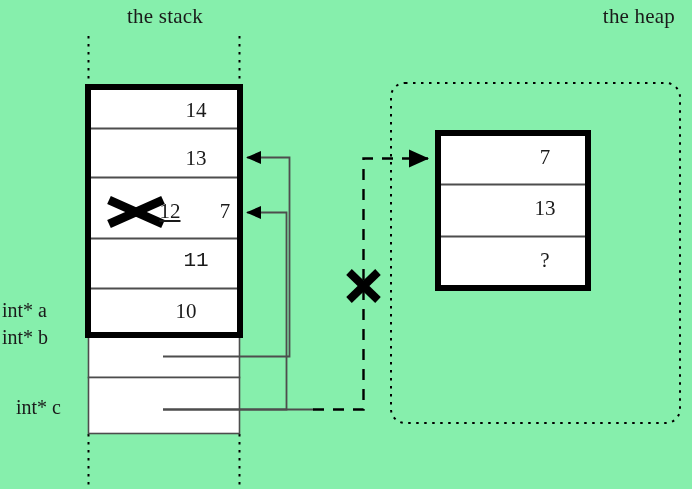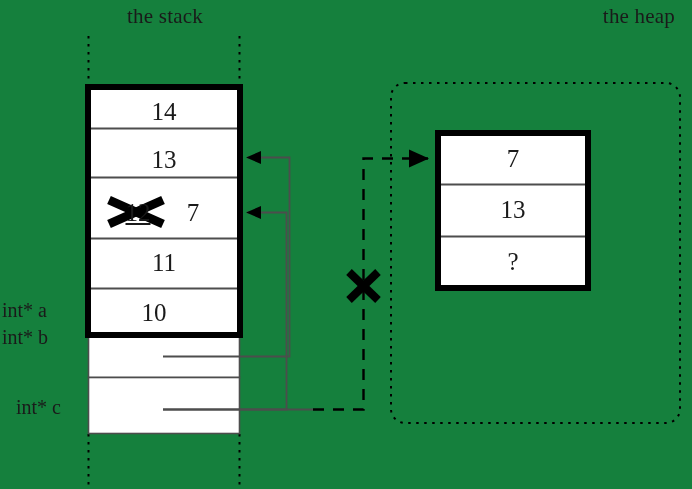--- a/index.html
+++ b/index.html
@@ -7,41 +7,42 @@
     padding: 0;
     background: #ffffff;
   }
   body {
     font-family: "Liberation Serif", "DejaVu Serif", serif;
   }
   #canvas {
     position: relative;
     width: 692px;
     height: 489px;
-    background: #15803d;
+    background: #86efac;
     overflow: hidden;
   }
   #canvas svg {
     position: absolute;
     left: 0;
     top: 0;
   }
   .ttl {
     position: absolute;
     font-size: 21px;
     color: #1a1a1a;
     white-space: nowrap;
     letter-spacing: 0.2px;
   }
   .cellval {
     position: absolute;
-    font-size: 25px;
+    font-size: 21px;
     color: #1a1a1a;
     text-align: center;
     white-space: nowrap;
+    padding-left: 32px;
   }
   .varlabel {
     position: absolute;
     font-size: 20px;
     color: #1a1a1a;
     white-space: nowrap;
   }
 </style>
 </head>
 <body>
@@ -95,21 +96,21 @@
     </g>
   </svg>
 
   <div class="ttl" style="left:0; top:4px; width:330px; text-align:center;">the stack</div>
   <div class="ttl" style="left:387px; top:4px; width:288px; text-align:right;">the heap</div>
 
   <div class="cellval" style="left:91px; top:98px; width:146px;">14</div>
   <div class="cellval" style="left:91px; top:146px; width:146px;">13</div>
   <div class="cellval" style="left:93px; top:199px; width:90px;text-decoration:underline;">12</div>
   <div class="cellval" style="left:168px; top:199px; width:50px;">7</div>
-  <div class="cellval" style="left:91px; top:249px; width:146px;">11</div>
+  <div class="cellval" style="left:91px; top:249px; width:146px;font-family:Liberation Mono, monospace;">11</div>
   <div class="cellval" style="left:91px; top:299px; width:126px;">10</div>
 
   <div class="varlabel" style="left:2px; top:299px;text-align:center;">int* a</div>
   <div class="varlabel" style="left:2px; top:326px;">int* b</div>
   <div class="varlabel" style="left:16px; top:396px;">int* c</div>
 
   <div class="cellval" style="left:441px; top:145px; width:144px;">7</div>
   <div class="cellval" style="left:441px; top:196px; width:144px;">13</div>
   <div class="cellval" style="left:441px; top:248px; width:144px;">?</div>
 

